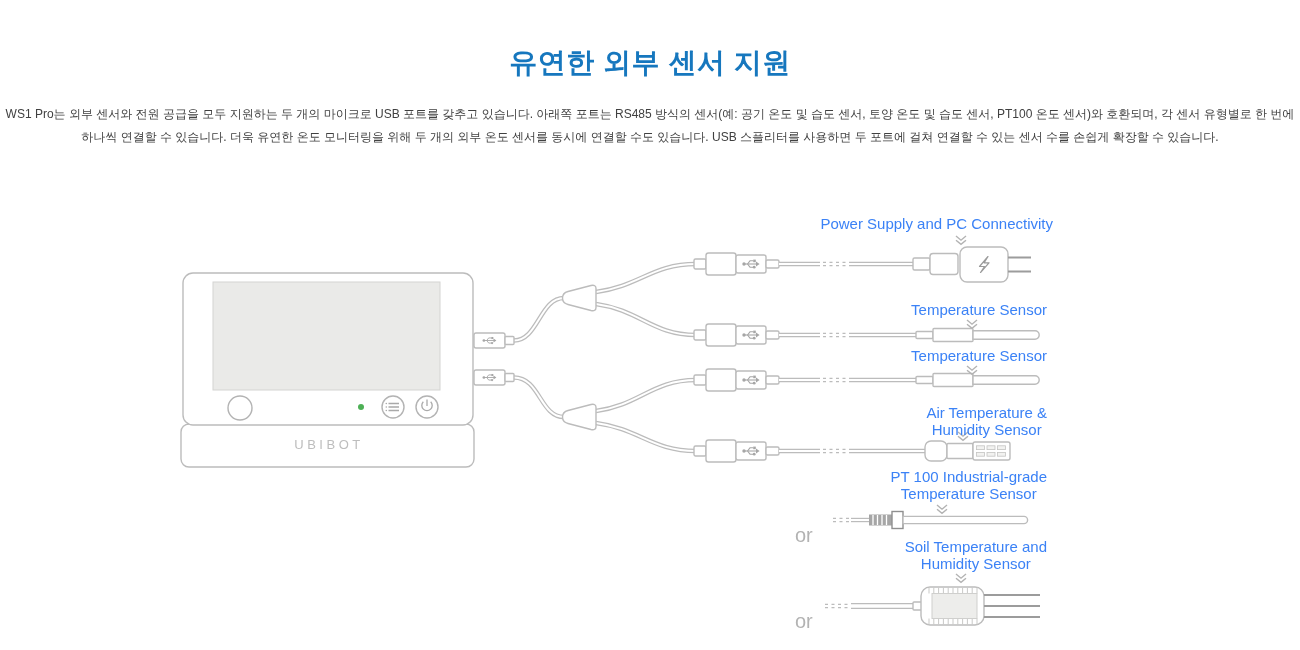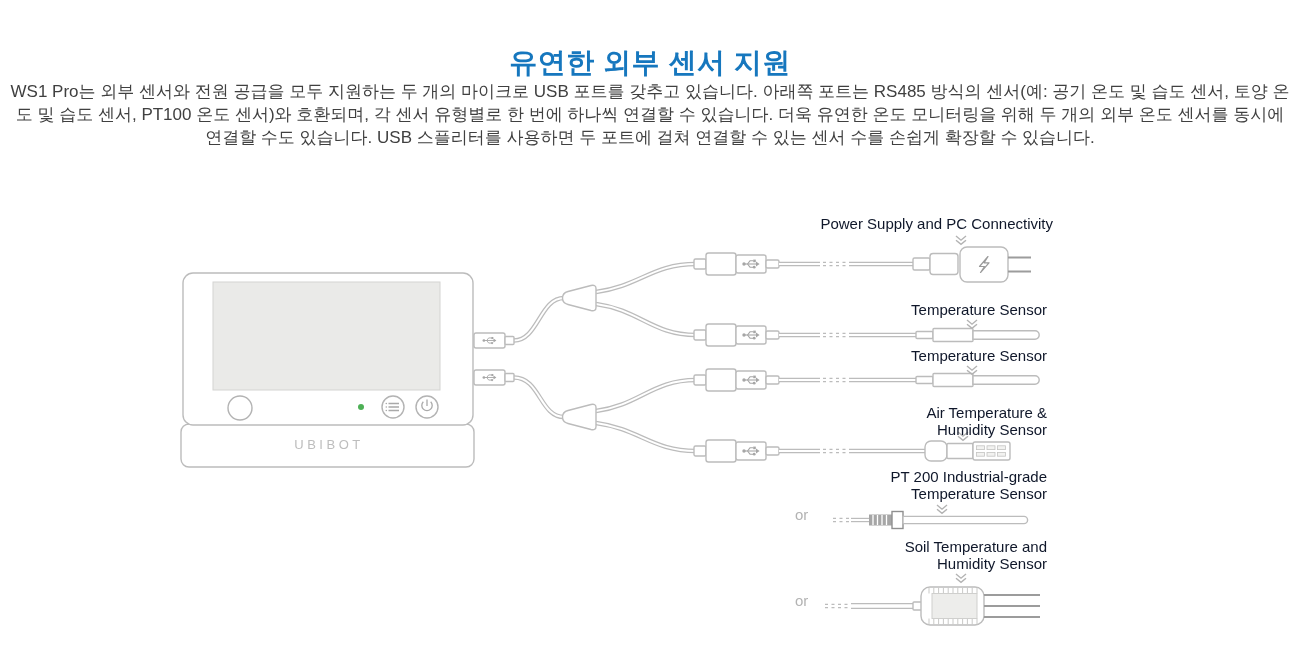--- a/index.html
+++ b/index.html
@@ -5,30 +5,30 @@
   html,body{margin:0;padding:0;}
   body{
     width:1300px;height:650px;position:relative;overflow:hidden;
     background:#ffffff;font-family:"Liberation Sans","DejaVu Sans",sans-serif;
   }
   .page-title{
     position:absolute;top:44px;left:0;width:1300px;text-align:center;
     font-size:28px;font-weight:700;color:#1677be;letter-spacing:0.5px;
   }
   .page-desc{
-    position:absolute;top:80px;left:0;width:1290px;padding:0 5px;
-    font-size:17px;line-height:23px;color:#404040;text-align:center;
+    position:absolute;top:103px;left:0;width:1290px;padding:0 5px;
+    font-size:12px;line-height:23px;color:#404040;text-align:center;
   }
   .diagram{position:absolute;top:200px;left:0;width:1300px;height:450px;}
   svg{position:absolute;top:0;left:0;}
   .dlabel{
-    position:absolute;color:#0f172a;font-size:15px;line-height:16.5px;
-    text-align:right;white-space:pre-line;
-  }
-  .or{position:absolute;color:#b3b3b3;font-size:15px;line-height:22px;}
+    position:absolute;color:#3b82f6;font-size:15px;line-height:16.5px;
+    text-align:center;white-space:pre-line;
+  }
+  .or{position:absolute;color:#b3b3b3;font-size:20px;line-height:22px;margin-top:20px;}
 
   
   .shape{fill:#ffffff;stroke:#bcbcbc;stroke-width:1.4;}
   .shape-dark{fill:#ffffff;stroke:#8f8f8f;stroke-width:1.4;}
   .stroke-only{fill:none;stroke:#b3b3b3;stroke-width:1.4;}
   .screen{fill:#eaeae8;stroke:#d4d4d2;stroke-width:1;}
   .tube-o{fill:none;stroke:#bcbcbc;stroke-width:4.4;}
   .tube-i{fill:none;stroke:#ffffff;stroke-width:2;}
   .tube6-o{fill:none;stroke:#bcbcbc;stroke-width:6;}
   .tube6-i{fill:none;stroke:#ffffff;stroke-width:3.4;}
@@ -208,19 +208,19 @@
     <use href="#chev" x="963" y="232"></use>
     <use href="#chev" x="942" y="305"></use>
     <use href="#chev" x="961" y="374"></use>
   </svg>
 
   <div class="dlabel" style="right:247px;top:16px;">Power Supply and PC Connectivity</div>
   <div class="dlabel" style="right:253px;top:102px;">Temperature Sensor</div>
   <div class="dlabel" style="right:253px;top:148px;">Temperature Sensor</div>
   <div class="dlabel" style="right:253px;top:205px;">Air Temperature &amp;
 Humidity Sensor</div>
-  <div class="dlabel" style="right:253px;top:269px;">PT 200 Industrial-grade
+  <div class="dlabel" style="right:253px;top:269px;">PT 100 Industrial-grade
 Temperature Sensor</div>
   <div class="dlabel" style="right:253px;top:339px;">Soil Temperature and
 Humidity Sensor</div>
   <div class="or" style="left:795px;top:304px;">or</div>
   <div class="or" style="left:795px;top:390px;">or</div>
 </div>
 
 </body></html>

